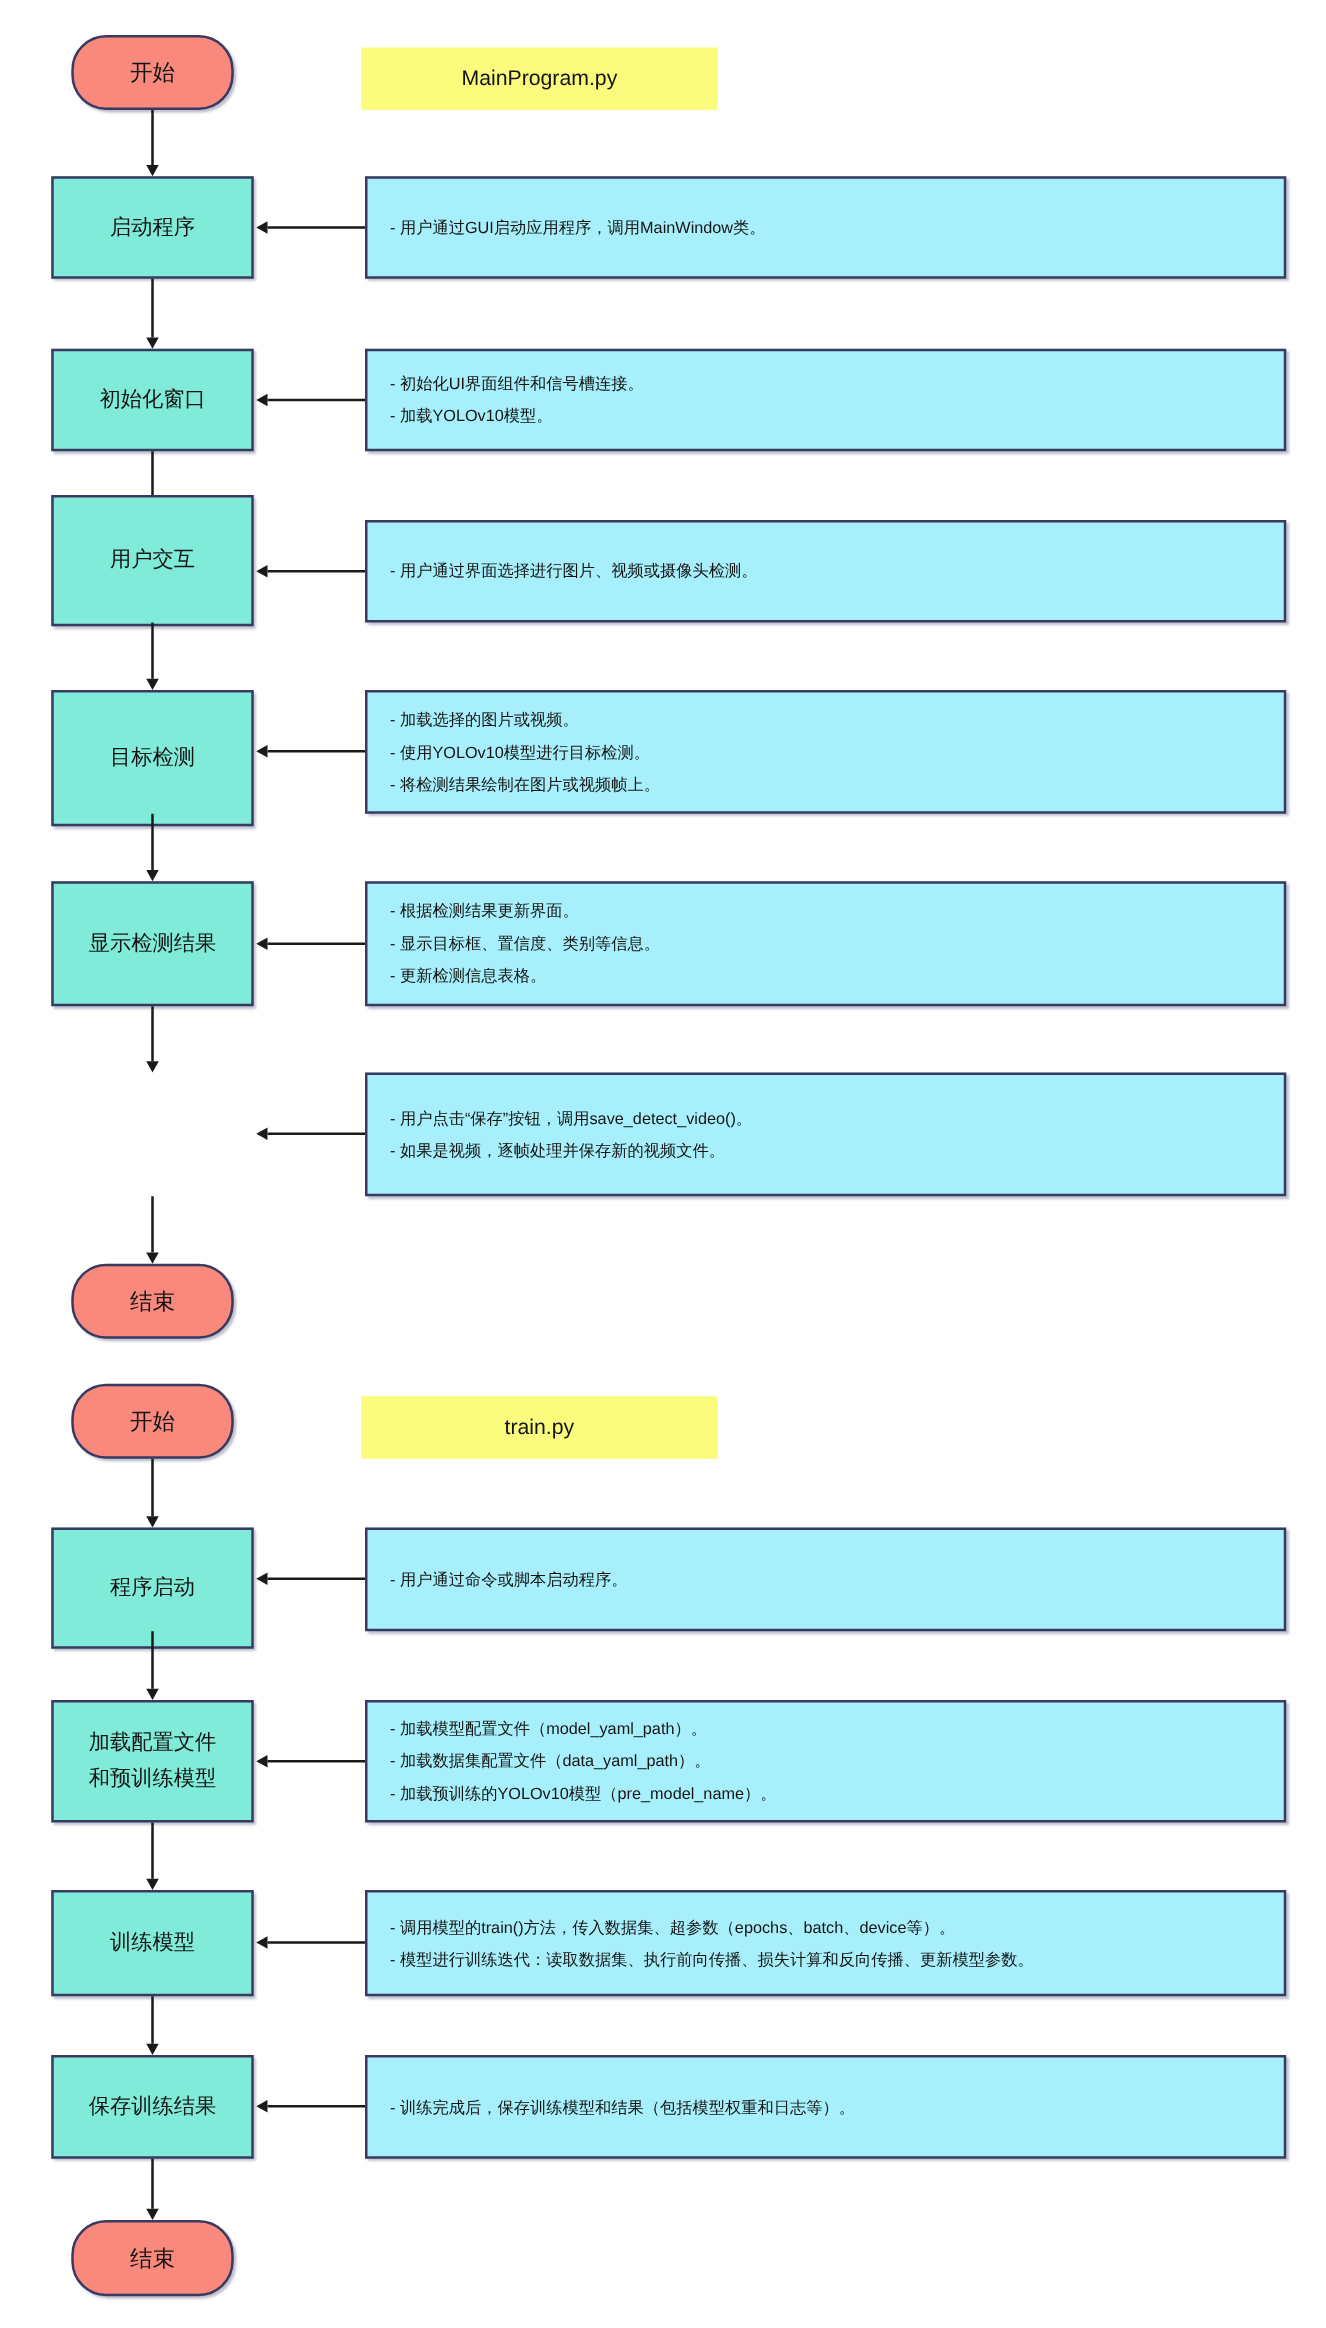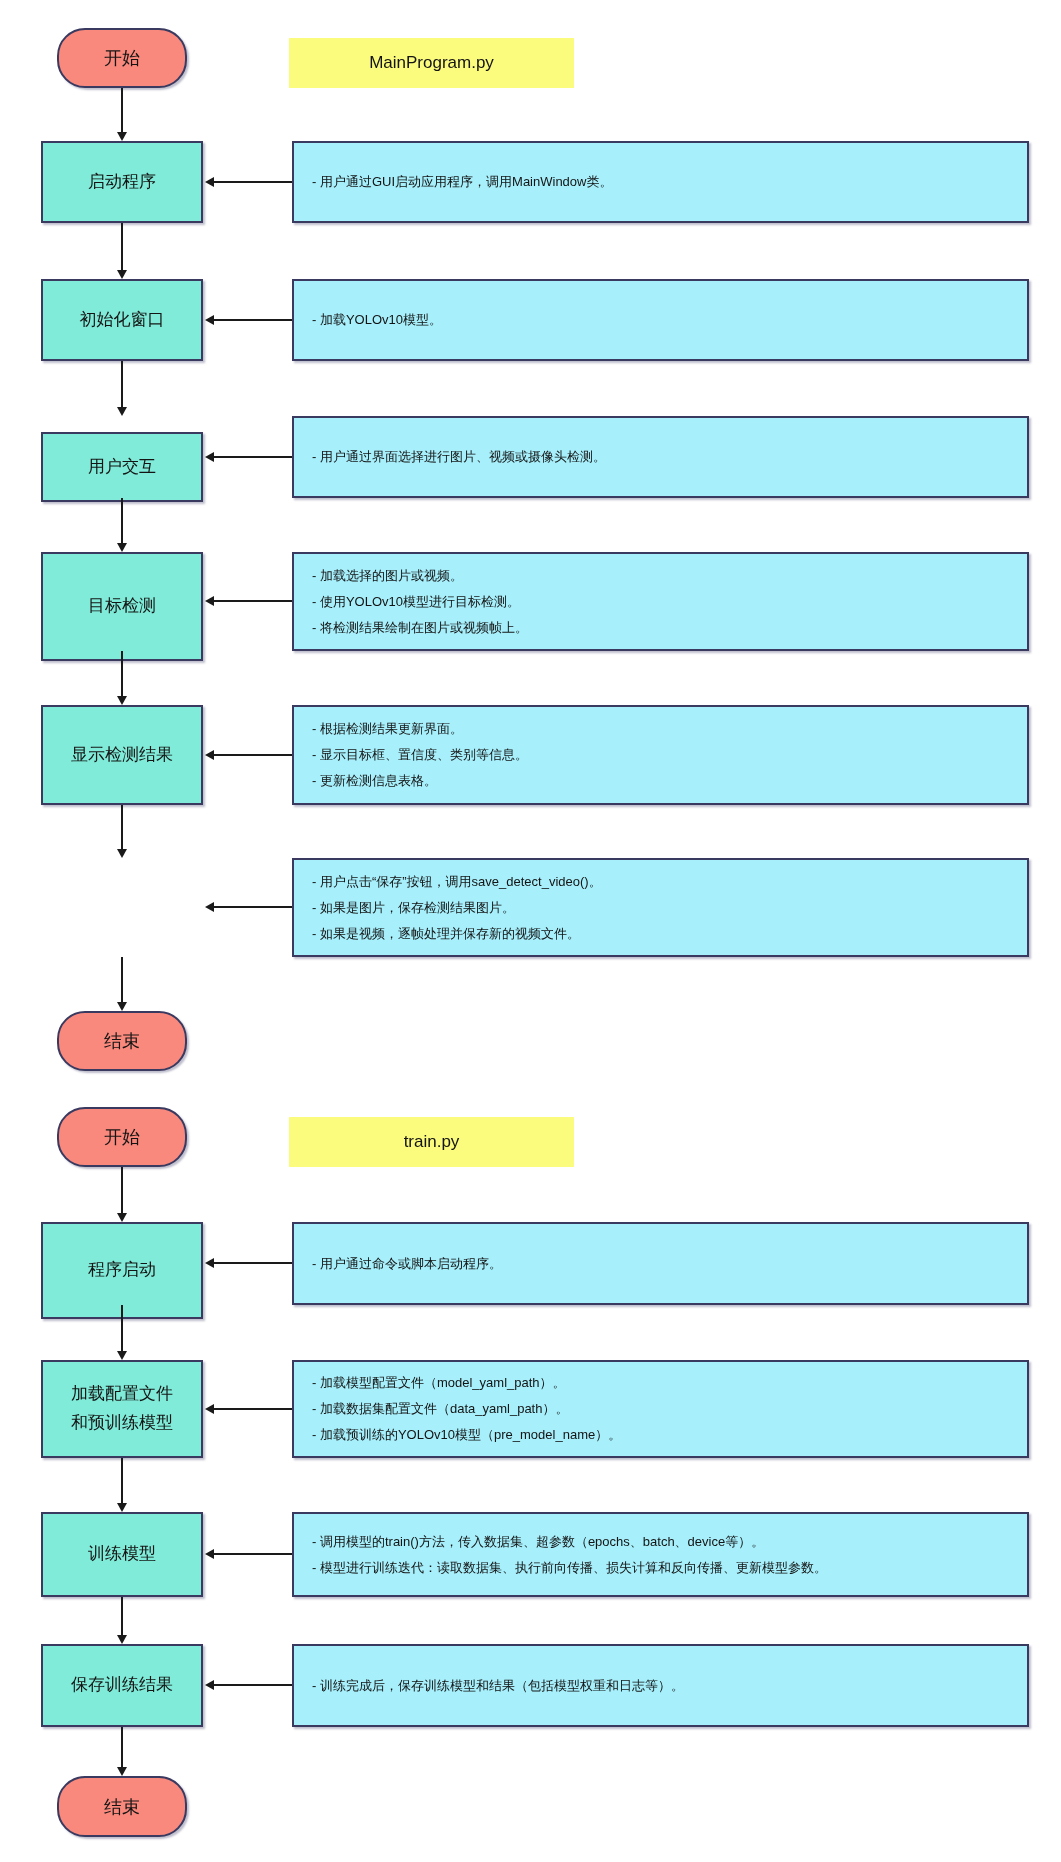--- a/index.html
+++ b/index.html
@@ -101,27 +101,28 @@
     <div>- 用户通过GUI启动应用程序，调用MainWindow类。</div>
   </div>
   <div class="harrow" style="top:181px;"></div>
 
   <div class="varrow" style="top:223px;height:47px;"></div>
 
   <div class="node process" style="top:279px;height:82px;">
     <span>初始化窗口</span>
   </div>
   <div class="notebox" style="top:279px;height:82px;">
+    <div>- 初始化UI界面组件和信号槽连接。</div>
     <div>- 加载YOLOv10模型。</div>
   </div>
   <div class="harrow" style="top:319px;"></div>
 
   <div class="varrow" style="top:361px;height:46px;"></div>
 
-  <div class="node process" style="top:432px;height:70px;">
+  <div class="node process" style="top:396px;height:105px;">
     <span>用户交互</span>
   </div>
   <div class="notebox" style="top:416px;height:82px;">
     <div>- 用户通过界面选择进行图片、视频或摄像头检测。</div>
   </div>
   <div class="harrow" style="top:456px;"></div>
 
   <div class="varrow" style="top:498px;height:45px;"></div>
 
   <div class="node process" style="top:552px;height:109px;">
@@ -143,21 +144,20 @@
     <div>- 根据检测结果更新界面。</div>
     <div>- 显示目标框、置信度、类别等信息。</div>
     <div>- 更新检测信息表格。</div>
   </div>
   <div class="harrow" style="top:754px;"></div>
 
   <div class="varrow" style="top:805px;height:44px;"></div>
 
   <div class="notebox" style="top:858px;height:99px;">
     <div>- 用户点击“保存”按钮，调用save_detect_video()。</div>
-    <div>- 如果是图片，保存检测结果图片。</div>
     <div>- 如果是视频，逐帧处理并保存新的视频文件。</div>
   </div>
   <div class="harrow" style="top:906px;"></div>
 
   <div class="varrow" style="top:957px;height:45px;"></div>
 
   <div class="node terminal" style="top:1011px;height:60px;">
     <span>结束</span>
   </div>
 

